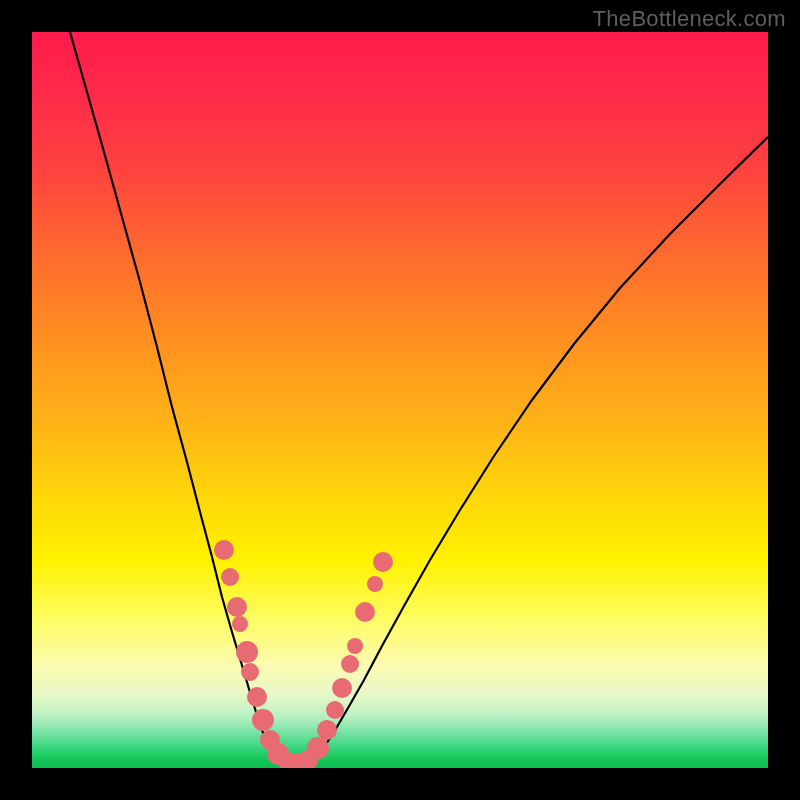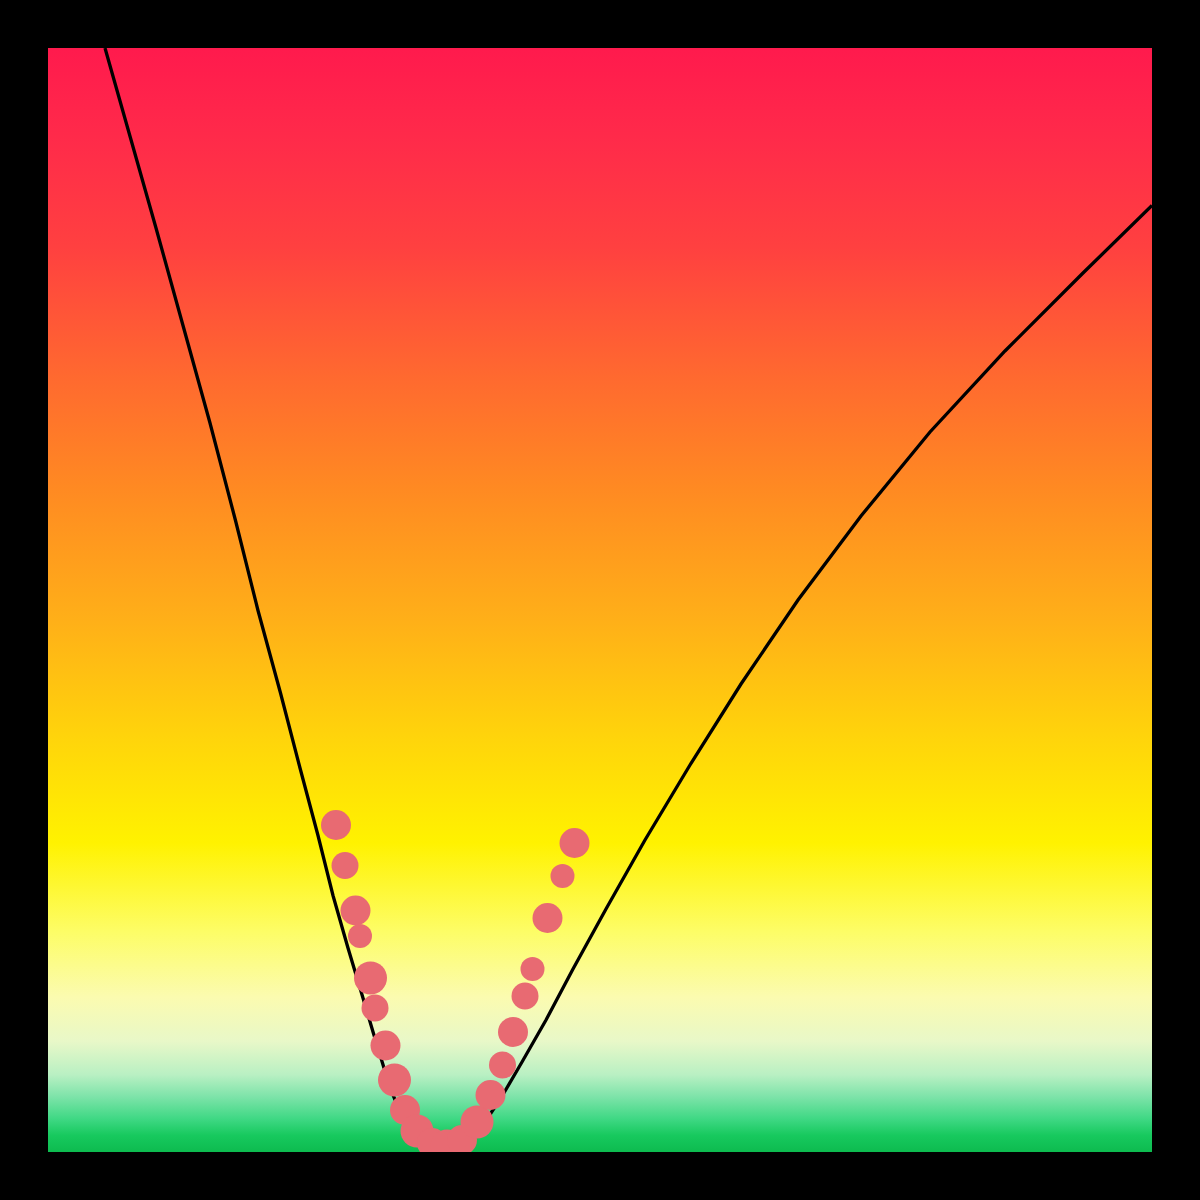--- a/index.html
+++ b/index.html
@@ -62,20 +62,21 @@
   }
   svg.curve {
     position: absolute;
     inset: 0;
   }
 </style>
 </head>
 <body>
 
 <div class="frame">
+  <div class="watermark">TheBottleneck.com</div>
 
   <div class="plot">
     <div class="gradient"></div>
 
     <svg class="curve" viewBox="0 0 736 736" preserveAspectRatio="none">
       <path id="curve-path" fill="none" stroke="#000000" stroke-width="2.2" d="M38 0 L55 60 L72 120 L90 185 L108 250 L125 315 L140 375 L155 430 L168 480 L180 525 L190 565 L200 600 L209 630 L217 657 L224 680 L230 698 L235 710 L240 720 L244 726 L248 730 L248 730 L256 733 L264 734 L272 733 L280 730 L280 730 L290 718 L302 700 L316 676 L332 648 L350 614 L372 574 L398 528 L428 478 L462 424 L500 368 L542 312 L588 256 L638 202 L690 150 L736 105"></path>
       <g id="marker-layer">
           <circle cx="192" cy="518" r="10" fill="#e86a72"></circle>
           <circle cx="198" cy="545" r="9" fill="#e86a72"></circle>
           <circle cx="205" cy="575" r="10" fill="#e86a72"></circle>

